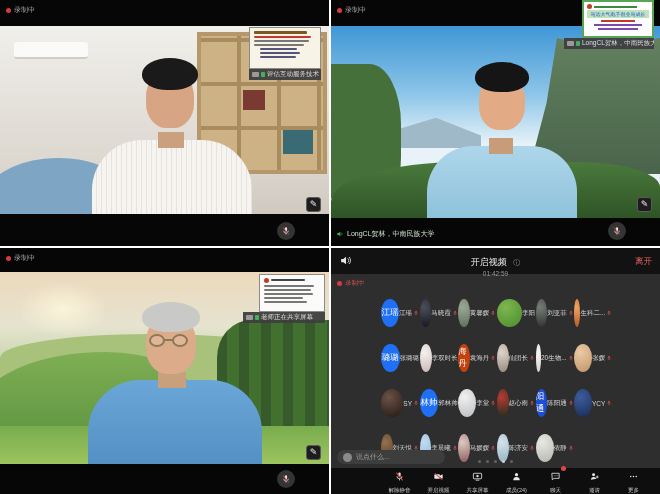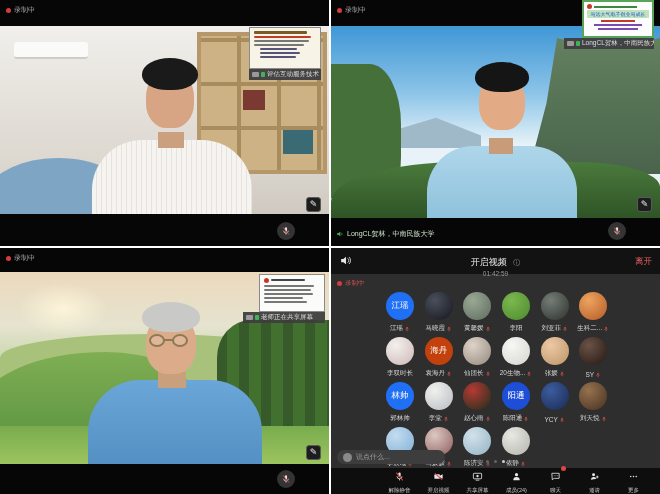--- a/index.html
+++ b/index.html
@@ -115,21 +115,21 @@
   .hdr-center { position:absolute; left:0; right:0; top:3px; text-align:center; }
   .hdr-title { font-size:9px; color:#ececec; }
   .hdr-info { display:inline-block; font-size:7px; color:#9a9a9a; margin-left:2px; }
   .hdr-time { font-size:6.5px; color:#9a9a9a; margin-top:1px; }
   .hdr-leave { position:absolute; right:8px; top:8px; font-size:8.5px; color:#e66161; }
   .br .rec-row { position:absolute; left:6px; top:31px; display:flex; align-items:center; gap:3px; }
   .br .rec-row .rec-text { color:#d05050; font-size:6.5px; }
 
   .pgrid { position:absolute; left:50px; top:44px; width:232px; display:grid;
            grid-template-columns:repeat(6,1fr); row-gap:4px; }
-  .participant { width:38px; height:41px; display:flex; flex-direction:column; align-items:center;justify-content:space-between; }
+  .participant { width:38px; height:41px; display:flex; flex-direction:row; align-items:center;justify-content:space-between; }
   .p-avatar { width:28px; height:28px; border-radius:50%; display:flex; align-items:center;
               justify-content:center; color:#fff; font-size:8.5px; overflow:hidden; }
   .p-label { display:flex; align-items:center; gap:1px; margin-top:1px; max-width:38px; }
   .p-name { font-size:6.5px; color:#d6d6d6; white-space:nowrap; overflow:hidden;
             text-overflow:ellipsis; max-width:30px; }
   .p-mic { width:6px; height:6px; flex:0 0 auto; }
 
   .chat-pill { position:absolute; left:6px; bottom:30px; height:14px; min-width:108px; background:#3d3d3d;
                border-radius:7px; display:flex; align-items:center; gap:4px; padding:0 6px; }
   .chat-pill .pp { width:9px; height:9px; border-radius:50%; background:#8a8a8a; }
@@ -374,20 +374,26 @@
           <div class="p-label">
             <span class="p-name">生科二...</span>
             <svg class="p-mic" viewBox="0 0 24 24">
               <rect x="9.5" y="3" width="5" height="10" rx="2.5" fill="#e05555"></rect>
               <path d="M6.5 11.5a5.5 5.5 0 0 0 11 0" fill="none" stroke="#e05555" stroke-width="2"></path>
               <line x1="12" y1="17" x2="12" y2="21" stroke="#e05555" stroke-width="2"></line>
             </svg>
           </div>
         </div>
         <div class="participant">
+          <div class="p-avatar" style="background:#1f70f5">璐璐</div>
+          <div class="p-label">
+            <span class="p-name">张璐璐</span>
+          </div>
+        </div>
+        <div class="participant">
           <div class="p-avatar" style="background:radial-gradient(circle at 35% 30%, #f4f0ee, #cbb8b4)"></div>
           <div class="p-label">
             <span class="p-name">李双时长</span>
           </div>
         </div>
         <div class="participant">
           <div class="p-avatar" style="background:#c2410c">海丹</div>
           <div class="p-label">
             <span class="p-name">袁海丹</span>
             <svg class="p-mic" viewBox="0 0 24 24">

